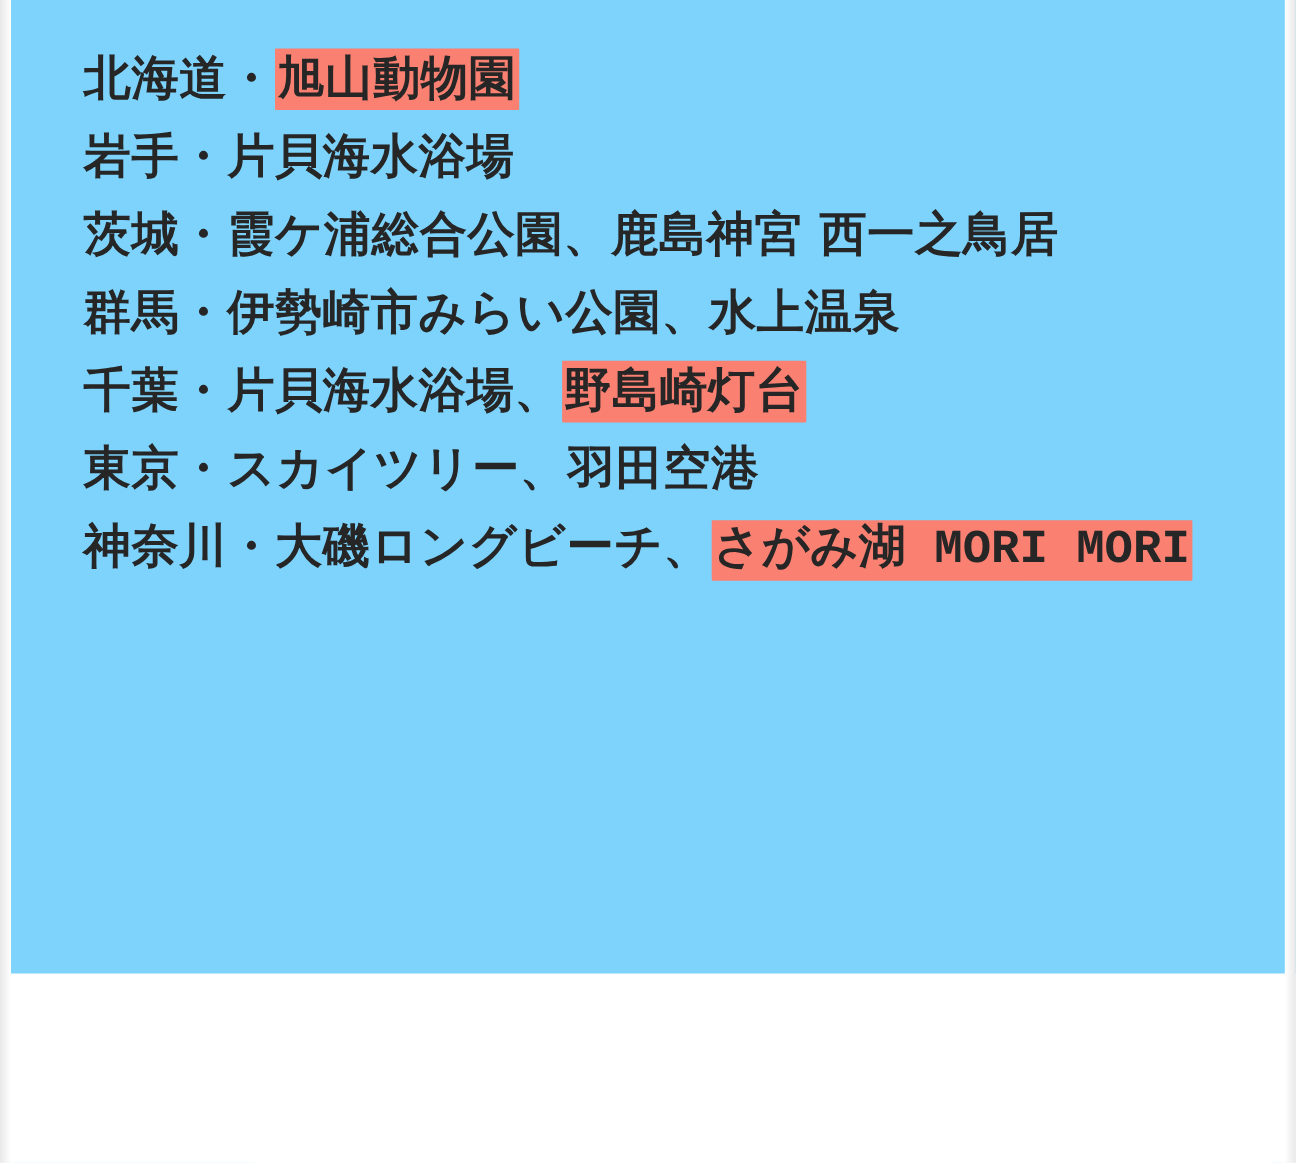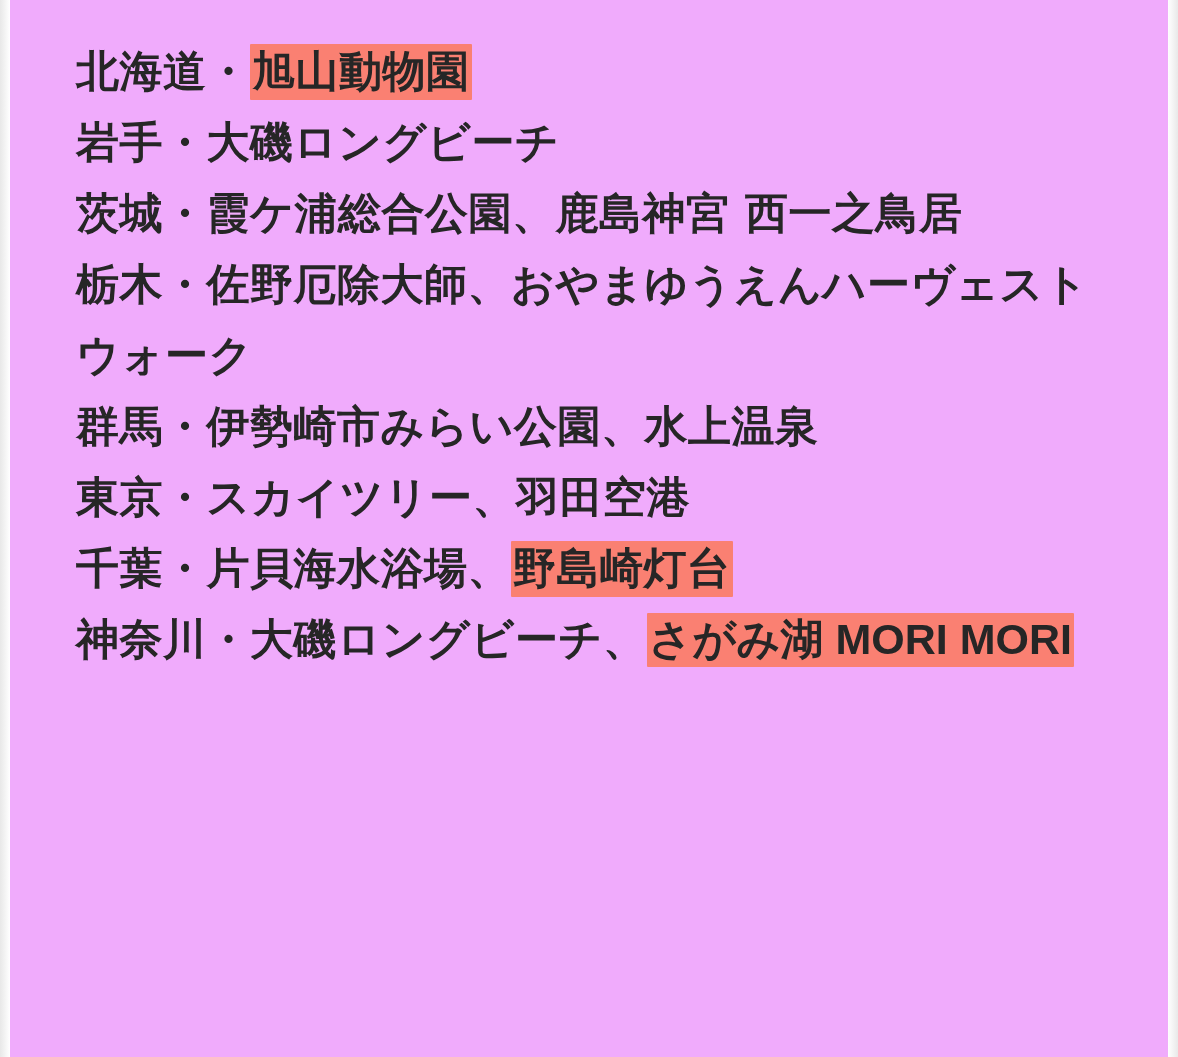--- a/index.html
+++ b/index.html
@@ -9,22 +9,22 @@
   }
   body {
     width: 1178px;
     height: 1057px;
     overflow: hidden;
     font-family: "DejaVu Sans", "Liberation Sans", sans-serif;
   }
   #page {
     position: relative;
     width: 1178px;
-    height: 1057px;
-    background: #f0abfc;
+    height: 885px;
+    background: #7dd3fc;
     box-sizing: border-box;
     padding: 36px 0 0 0;
   }
   .edge-left {
     position: absolute;
     left: 0;
     top: 0;
     width: 10px;
     height: 1057px;
     background: linear-gradient(to right, #e8e8e8, #ffffff);
@@ -58,64 +58,61 @@
     display: inline;
   }
   .hl {
     background-color: #fa8072;
     padding: 2px 2px 4px 2px;
     border-radius: 1px;
     box-decoration-break: clone;
     -webkit-box-decoration-break: clone;
   }
   .latin {
-    font-family: Liberation Sans, sans-serif;
+    font-family: Liberation Mono, monospace;
     letter-spacing: 0px;
   }
 </style>
 </head>
 <body>
 
 <div id="page">
   <div class="edge-left"></div>
   <div class="edge-right"></div>
 
   <div class="lines">
 
     <div class="line">
       <span class="seg">北海道・</span><span class="seg hl">旭山動物園</span>
     </div>
 
 
 
     <div class="line">
-      <span class="seg">岩手・大磯ロングビーチ</span>
+      <span class="seg">岩手・片貝海水浴場</span>
     </div>
 
 
 
     <div class="line">
       <span class="seg">茨城・霞ケ浦総合公園、鹿島神宮 西一之鳥居</span>
     </div>
 
-    <div class="line wrap">
-      <span class="seg">栃木・佐野厄除大師、おやまゆうえんハーヴェストウォーク</span>
-    </div>
 
     <div class="line">
       <span class="seg">群馬・伊勢崎市みらい公園、水上温泉</span>
     </div>
 
 
     <div class="line">
-      <span class="seg">東京・スカイツリー、羽田空港</span>
+      <span class="seg">千葉・片貝海水浴場、</span><span class="seg hl">野島崎灯台</span>
     </div>
 
     <div class="line">
-      <span class="seg">千葉・片貝海水浴場、</span><span class="seg hl">野島崎灯台</span>
+      <span class="seg">東京・スカイツリー、羽田空港</span>
     </div>
 
     <div class="line">
       <span class="seg">神奈川・大磯ロングビーチ、</span><span class="seg hl latin">さがみ湖 MORI MORI</span>
     </div>
 
   </div>
 </div>
 
 </body></html>

